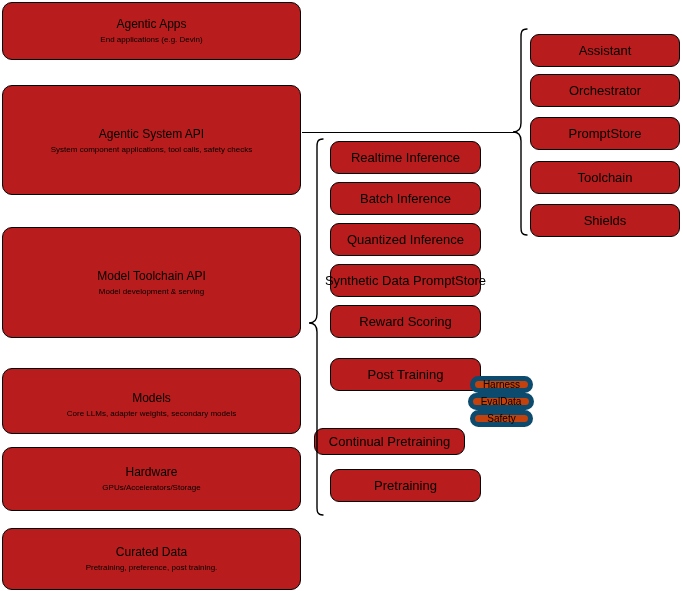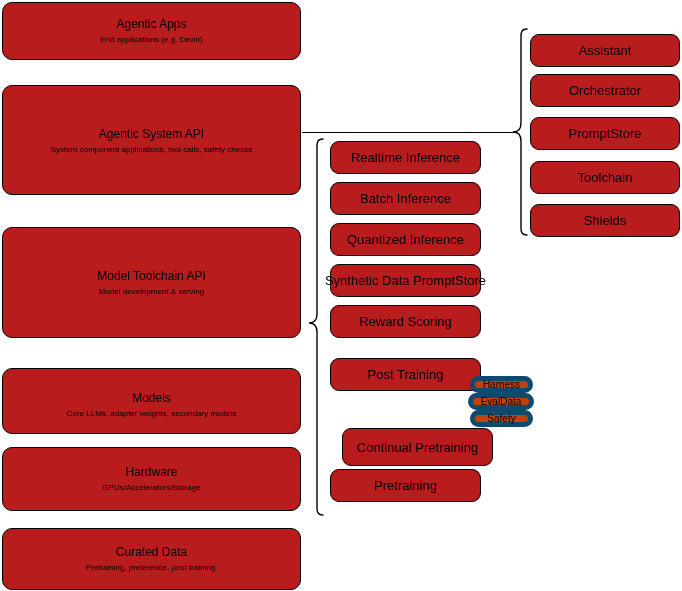--- a/index.html
+++ b/index.html
@@ -140,21 +140,21 @@
   </div>
   <div class="box comp" style="left:330px; top:264px; width:151px; height:33px;">
     <div class="title">Synthetic Data PromptStore</div>
   </div>
   <div class="box comp" style="left:330px; top:305px; width:151px; height:33px;">
     <div class="title">Reward Scoring</div>
   </div>
   <div class="box comp" style="left:330px; top:346px; width:151px; height:33px;margin-top:12px;">
     <div class="title">Post Training</div>
   </div>
-  <div class="box comp" style="left:342px; top:428px; width:151px; height:38px;justify-content:center;">
+  <div class="box comp" style="left:314px; top:428px; width:151px; height:27px;justify-content:center;">
     <div class="title">Continual Pretraining</div>
   </div>
   <div class="box comp" style="left:330px; top:469px; width:151px; height:33px;">
     <div class="title">Pretraining</div>
   </div>
 
   <div class="pill" style="left:470px; top:376px; width:63px; height:17px;">Harness</div>
   <div class="pill" style="left:468px; top:393px; width:66px; height:17px;">EvalData</div>
   <div class="pill" style="left:470px; top:410px; width:63px; height:17px;">Safety</div>
 

